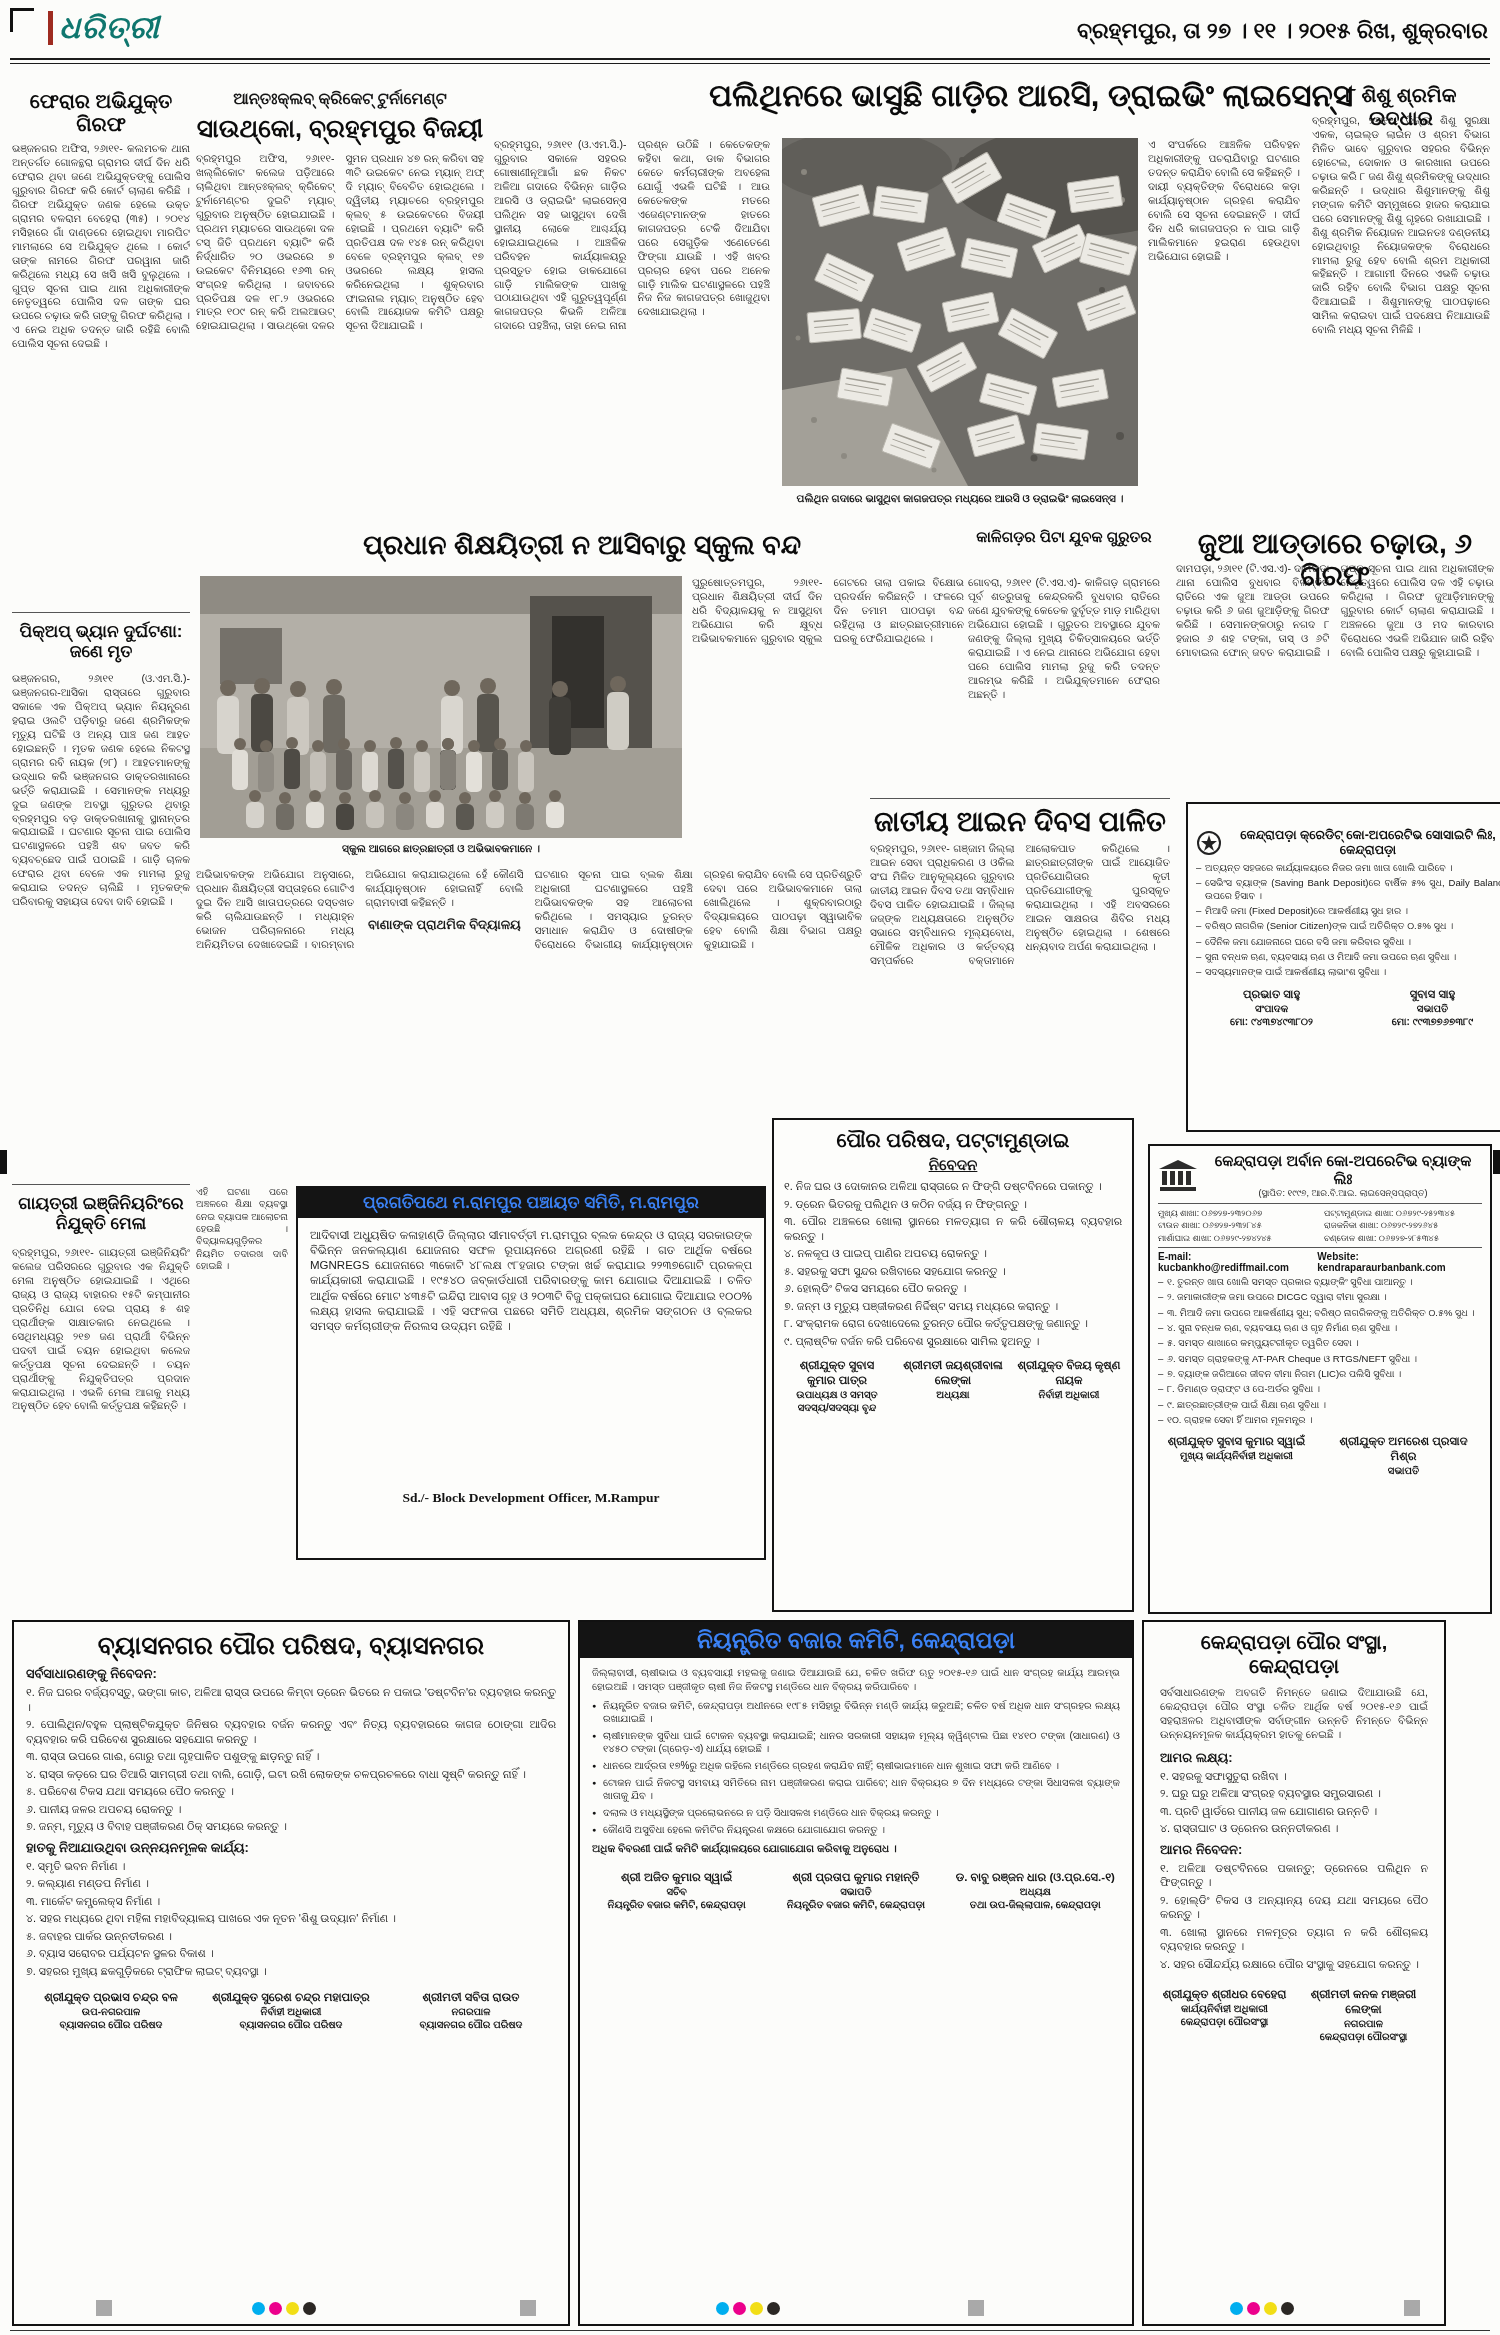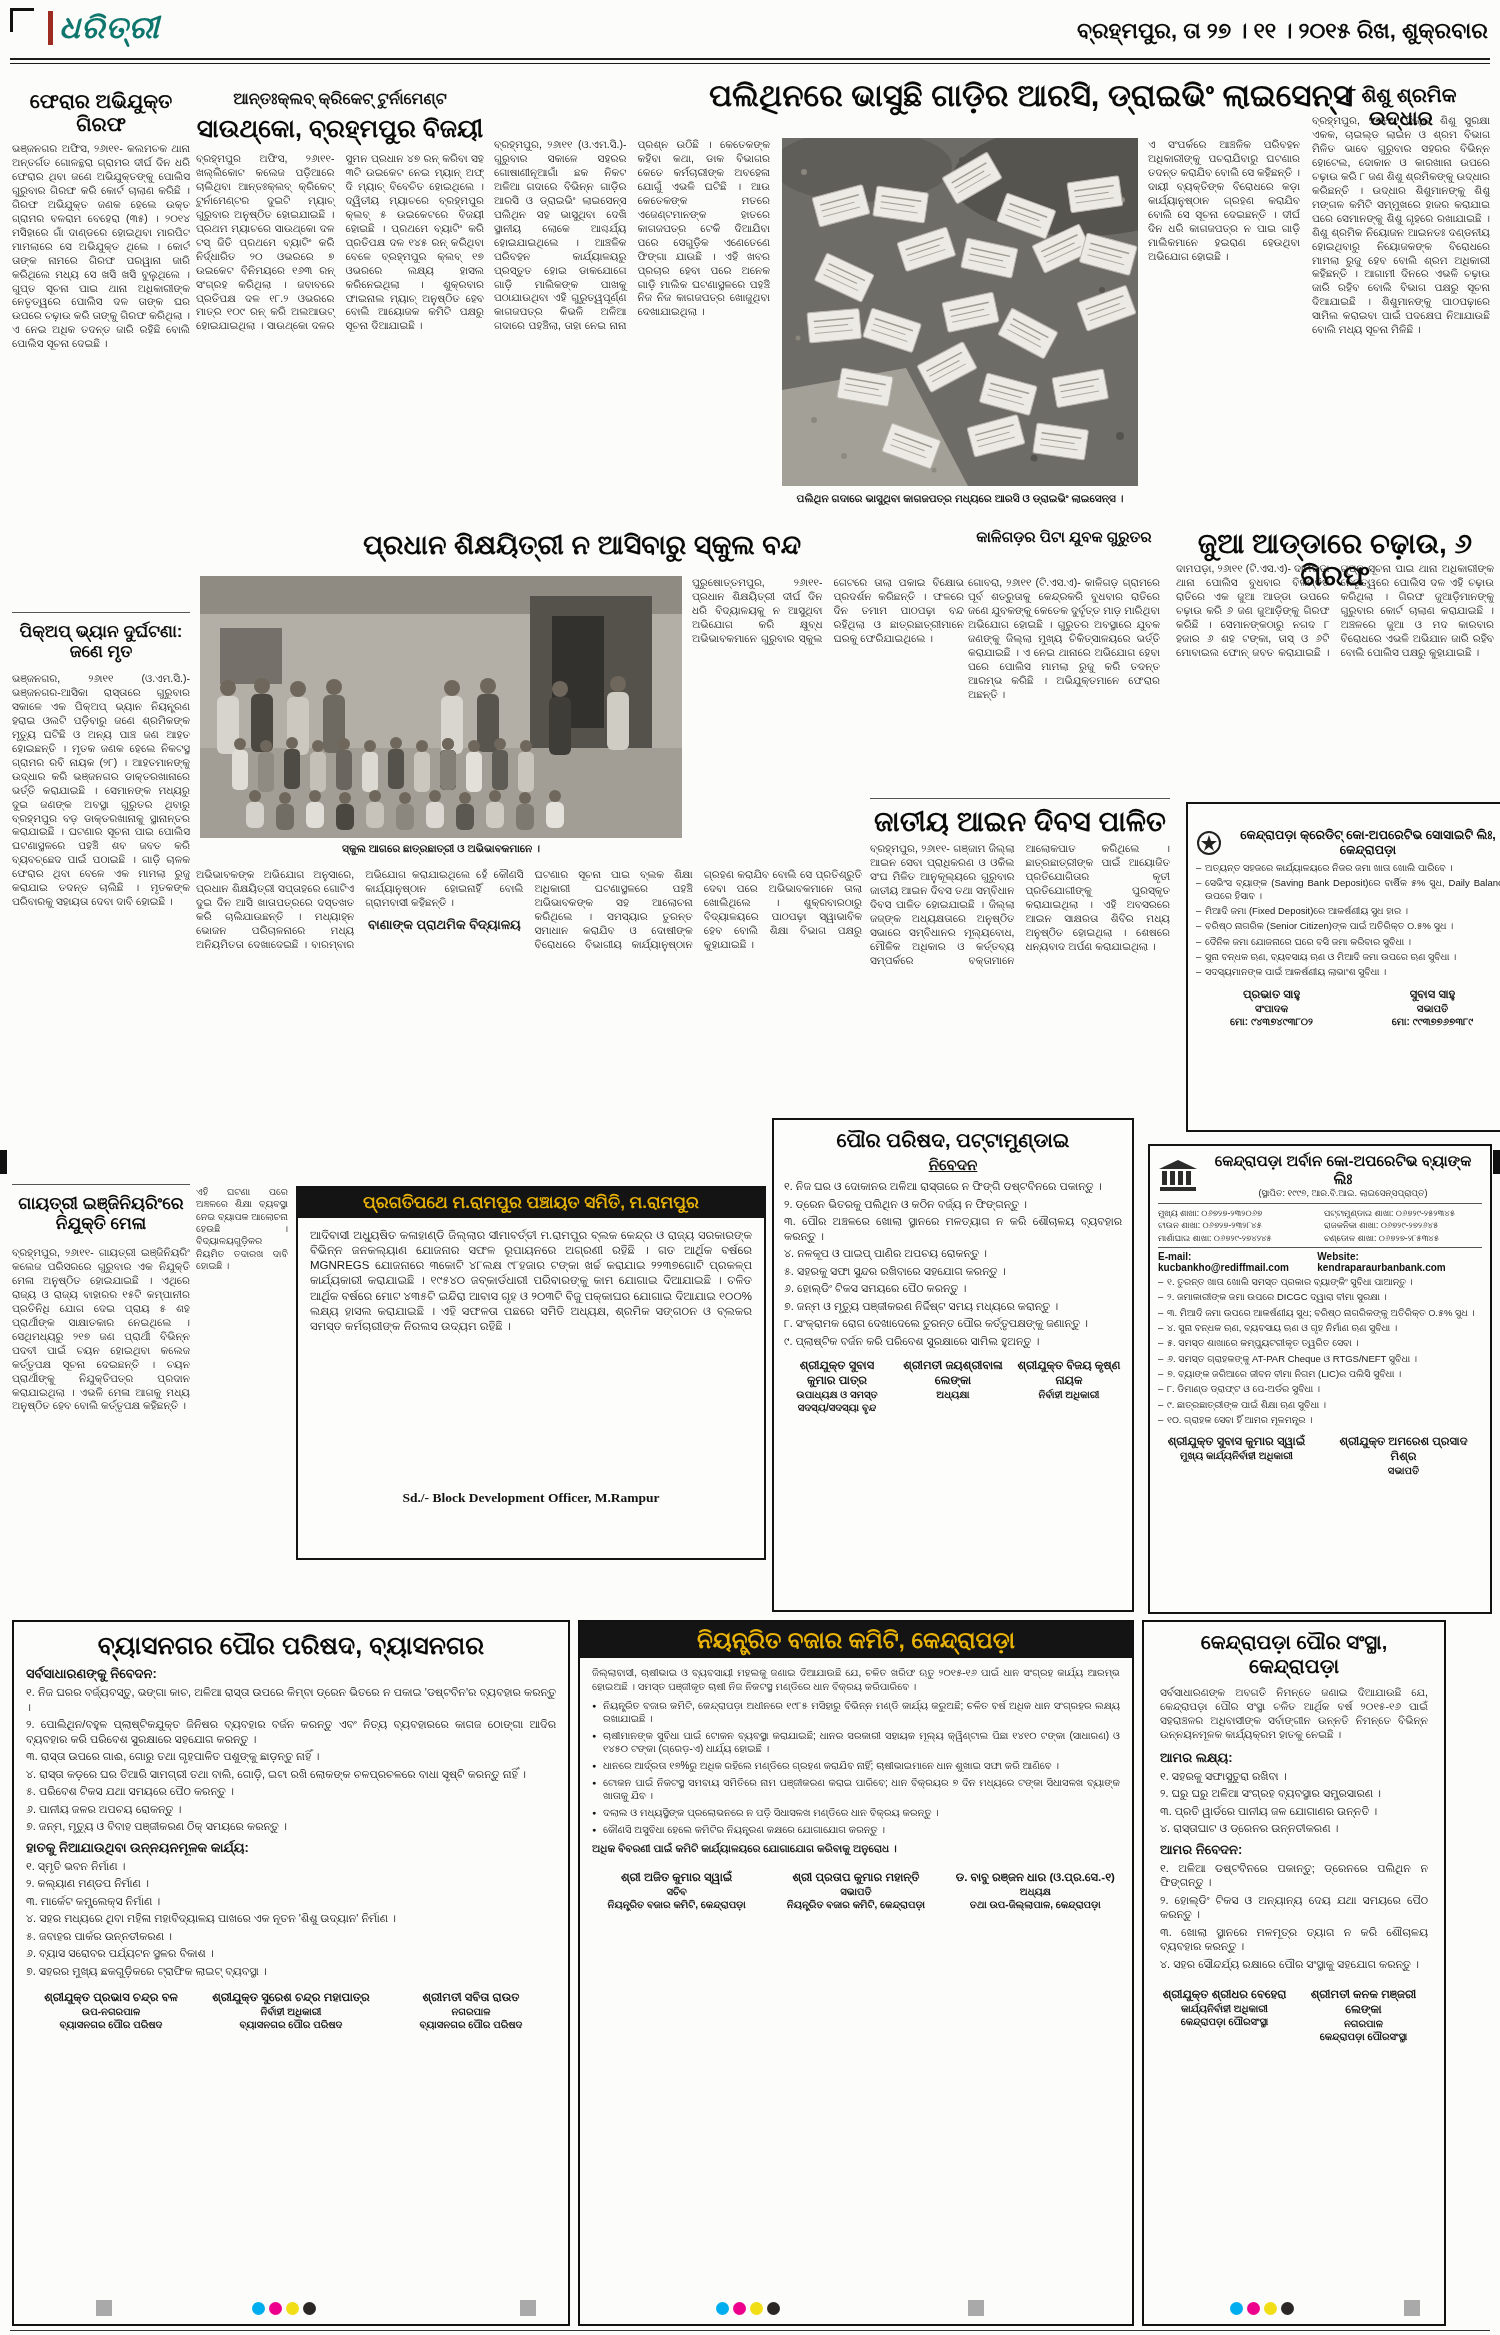--- a/index.html
+++ b/index.html
@@ -18,21 +18,21 @@
   .photo { background:#888; }
   .photo-caption { font-size:10.5px; font-weight:600; text-align:center; }
   .sep { border-top:1px solid #555; height:0; }
   .head-rule { border-top:2.5px solid #1c1c1c; border-bottom:1px solid #1c1c1c; height:6px; }
   .masthead-bar { display:inline-block; width:5px; height:34px; vertical-align:middle; margin-right:6px; }
   .masthead-text { font-size:31px; font-weight:700; font-style:italic; vertical-align:middle; letter-spacing:1px; }
   .dateline { font-size:22px; font-weight:700; text-align:right; color:#0c0c0c; }
   .crop { border-left:3px solid #111; border-top:3px solid #111; width:24px; height:24px; }
   .box { border:2px solid #141414; background:#fdfdfb; }
   .box3 { border:2.5px solid #111; }
-  .bar-head { background:#141414; color:#eab308; font-weight:700; text-align:center; padding:5px 6px; line-height:1.15; }
+  .bar-head { background:#141414; color:#3b82f6; font-weight:700; text-align:center; padding:5px 6px; line-height:1.15; }
   .ad-title { font-weight:700; text-align:center; color:#0b0b0b; line-height:1.2; }
   .ad-sub { font-weight:700; font-size:13px; margin:6px 0 3px; }
   .ad-sub-c { font-weight:700; font-size:15px; text-align:center; text-decoration:underline; margin:4px 0 5px; }
   .ad-li { font-size:11px; line-height:1.32; text-align:justify; margin-bottom:3px; }
   .dash-li { font-size:9.5px; line-height:1.3; text-align:justify; margin-bottom:3px; padding-left:9px; position:relative; }
   .dash-li::before { content:"–"; position:absolute; left:0; }
   .bullet-li { font-size:10px; line-height:1.3; text-align:justify; margin-bottom:4px; padding-left:11px; position:relative; }
   .bullet-li::before { content:"\25CF"; position:absolute; left:0; font-size:7px; top:2px; }
   .contact-li { font-size:8.5px; line-height:1.45; }
   .inline-subhead { font-weight:700; font-size:13px; text-align:center; margin:6px 0; break-inside:avoid; }

